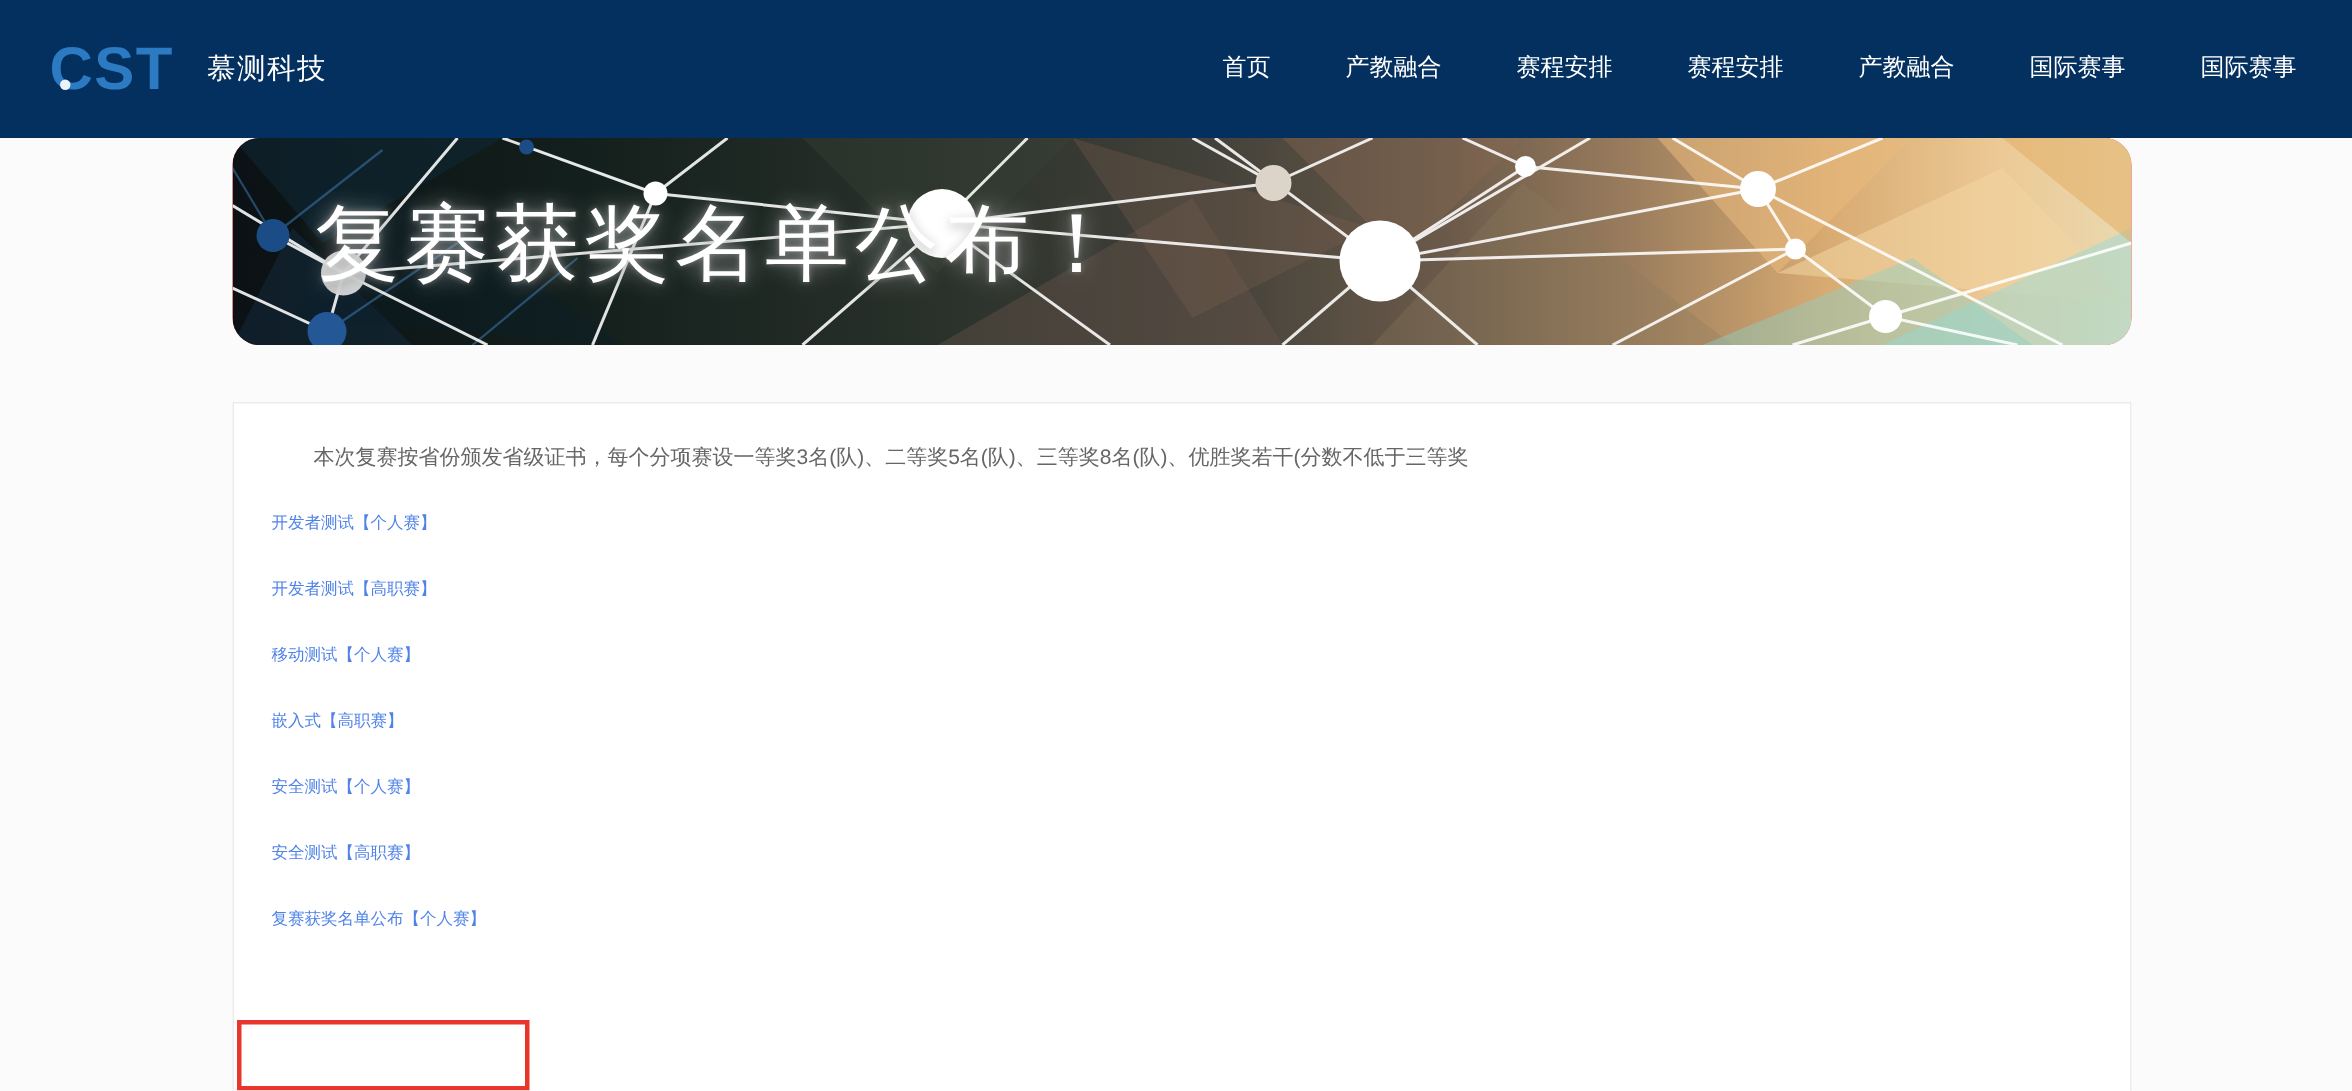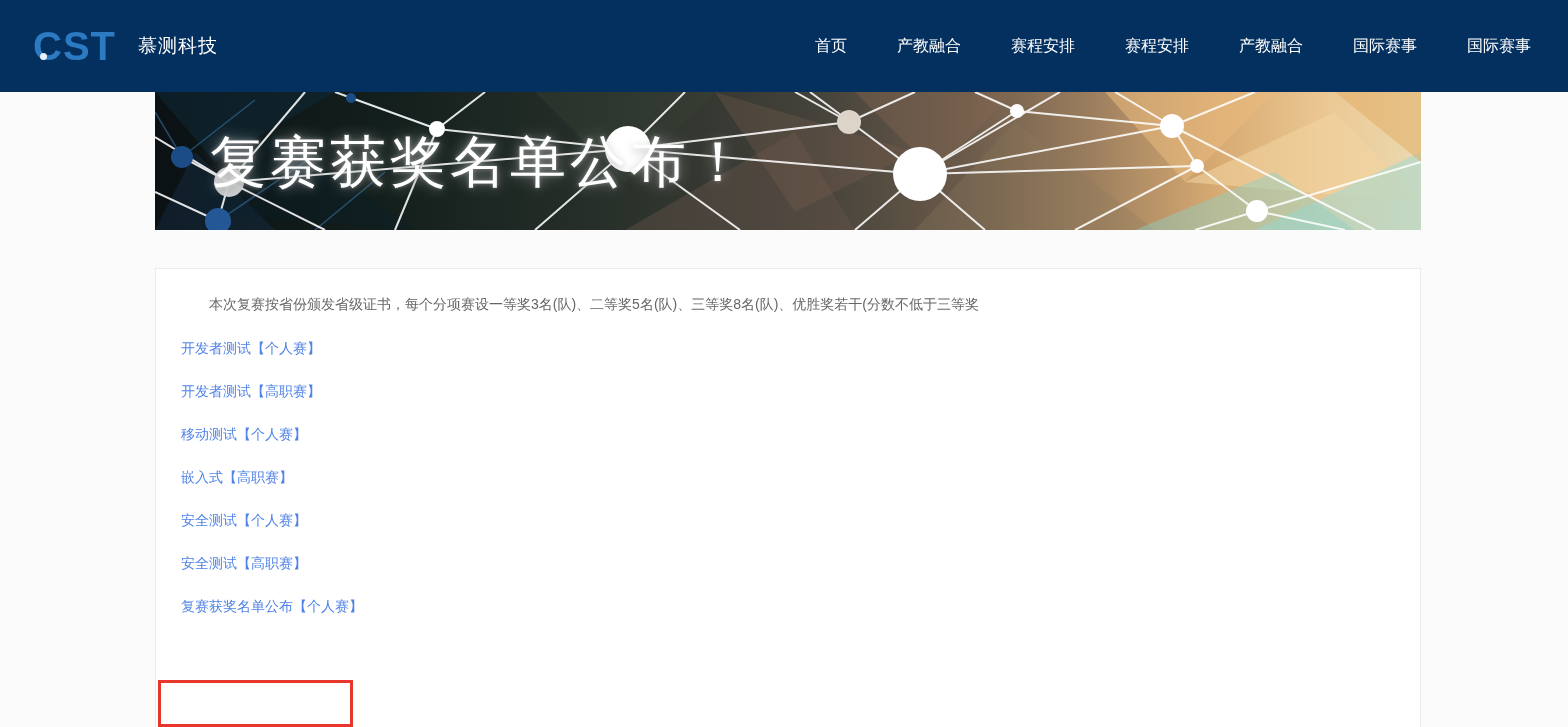--- a/index.html
+++ b/index.html
@@ -13,35 +13,35 @@
     letter-spacing:1px; line-height:40px; font-family:"Liberation Sans", sans-serif; }
   .logo .logo-dot { position:absolute; left:7px; bottom:6px; width:7px; height:7px;
     border-radius:50%; background:#eaf2fa; }
   .brand-name { color:#ffffff; font-size:19px; margin-left:22px; letter-spacing:1px; }
   .nav-menu { margin-left:auto; display:flex; list-style:none; padding-right:12px; }
   .nav-item { color:#ffffff; font-size:16px; line-height:72px; padding:2px 25px;
     cursor:pointer; white-space:nowrap; }
 
   
   .banner { position:relative; width:1266px; height:138px; margin-left:155px;
-    overflow:hidden; background:#ef4444; }
+    overflow:hidden; background:#ef4444;border-radius:18px; }
   .banner svg { position:absolute; inset:0; display:block; }
   .banner-title { position:absolute; left:55px; top:50%; transform:translateY(-47%);
     color:#ffffff; font-size:56px; font-weight:500; letter-spacing:4px; white-space:nowrap;
     text-shadow:0 0 14px rgba(255,255,255,.55), 0 0 4px rgba(255,255,255,.35),
                 0 3px 8px rgba(0,0,0,.35); }
 
   
   .card { position:relative; width:1266px; margin:38px 0 0 155px; height:600px;
     background:#ffffff; border:1px solid #ececee; padding:24px 25px; }
   .intro { color:#666666; font-size:14px; line-height:22px; }
   .intro .line1 { text-indent:28px; }
   .link-list { list-style:none; margin:0; padding:0; }
   .link-row { margin-top:23px; line-height:19px; }
-  .award-link { color:var(--link-color,#5083e8); font-size:14px; text-decoration:none;
+  .award-link { color:var(--link-color,#5083e8); font-size:11px; text-decoration:none;
     cursor:pointer; }
   .highlight-box { position:absolute; left:2px; top:411px; width:195px; height:47px;
     border:3px solid var(--highlight-color,#e8362c); pointer-events:none; }
 </style>
 </head>
 <body>
 
 <header class="navbar">
   <div class="brand">
     <span class="logo">

